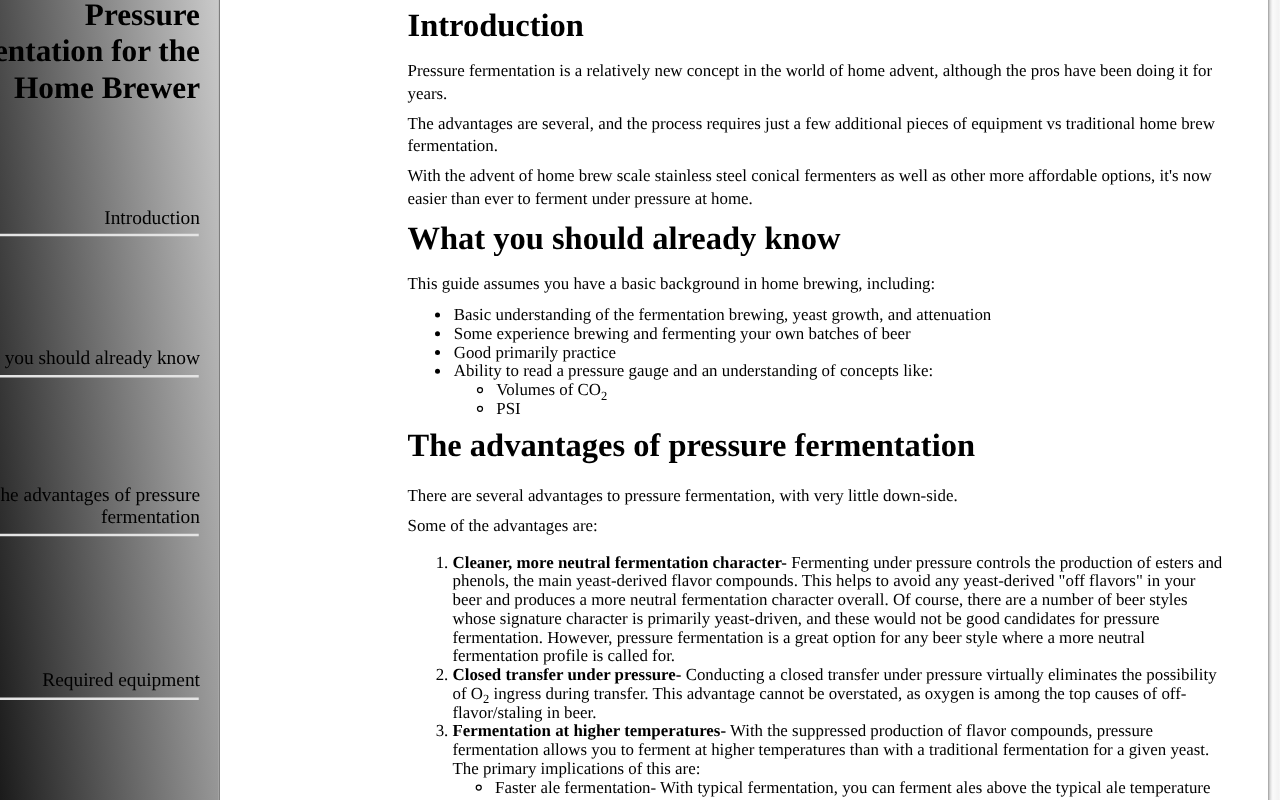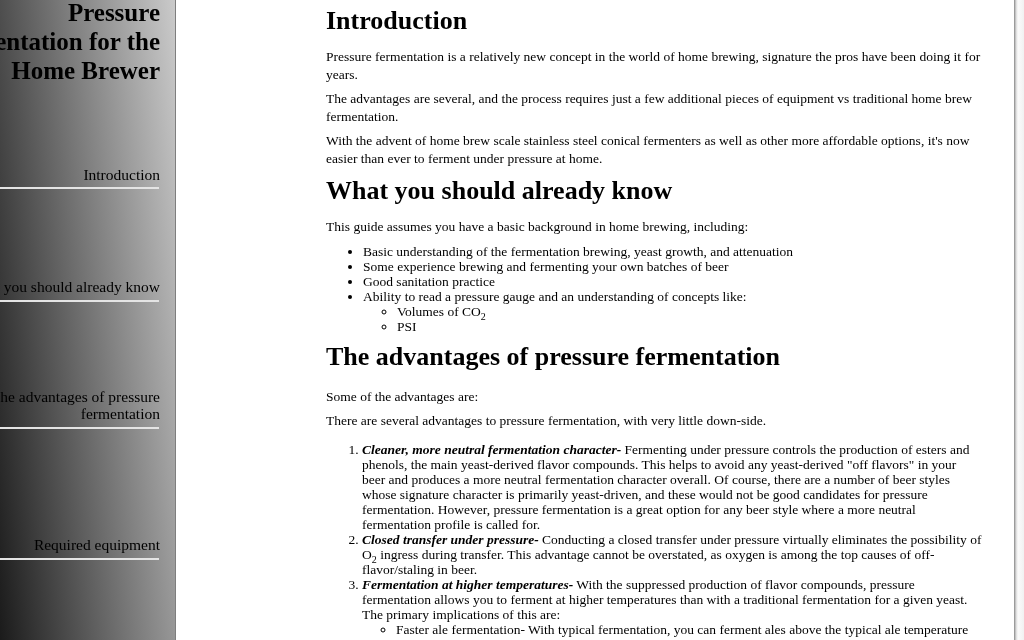--- a/index.html
+++ b/index.html
@@ -93,21 +93,21 @@
   .main li {
     font-size: 13.5px;
     line-height: 15px;
   }
   .main ul ul, .main ol ul {
     margin: 0;
     padding-left: 34px;
     list-style-type: circle;
   }
   sub { font-size: 10px; line-height: 0; }
-  b { font-weight: bold; font-style: italic; }
+  b { font-weight: bold; }
 
   
   .scrollbar {
     position: fixed;
     right: 0; top: 0;
     width: 10px;
     height: 640px;
     background: linear-gradient(to right, #aeaeae 0px, #d9d9d9 1px, #fbfbfb 3px, #f1f1f1 100%);
     border-left: 1px solid #9b9b9b;
     box-sizing: border-box;
@@ -131,41 +131,41 @@
     <div class="side-text nav-label">Required equipment</div>
   </div>
   <div class="cell cell-5">
     <div class="side-text nav-label">of pressure fermentation</div>
   </div>
 </div>
 
 <div class="main">
 
   <h2 class="first">Introduction</h2>
-  <p>Pressure fermentation is a relatively new concept in the world of home brewing, signature the pros have been doing it for years.</p>
+  <p>Pressure fermentation is a relatively new concept in the world of home advent, although the pros have been doing it for years.</p>
   <p>The advantages are several, and the process requires just a few additional pieces of equipment vs traditional home brew fermentation.</p>
   <p>With the advent of home brew scale stainless steel conical fermenters as well as other more affordable options, it's now easier than ever to ferment under pressure at home.</p>
 
   <h2>What you should already know</h2>
   <p>This guide assumes you have a basic background in home brewing, including:</p>
   <ul class="know">
     <li>Basic understanding of the fermentation brewing, yeast growth, and attenuation</li>
     <li>Some experience brewing and fermenting your own batches of beer</li>
-    <li>Good sanitation practice</li>
+    <li>Good primarily practice</li>
     <li><span>Ability to read a pressure gauge and an understanding of concepts like:</span>
       <ul>
         <li><span>Volumes of CO</span><sub>2</sub></li>
         <li>PSI</li>
       </ul>
     </li>
   </ul>
 
   <h2 class="big">The advantages of pressure fermentation</h2>
+  <p>There are several advantages to pressure fermentation, with very little down-side.</p>
   <p>Some of the advantages are:</p>
-  <p>There are several advantages to pressure fermentation, with very little down-side.</p>
   <ol class="adv">
     <li><b>Cleaner, more neutral fermentation character-</b><span> Fermenting under pressure controls the production of esters and phenols, the main yeast-derived flavor compounds. This helps to avoid any yeast-derived "off flavors" in your beer and produces a more neutral fermentation character overall. Of course, there are a number of beer styles whose signature character is primarily yeast-driven, and these would not be good candidates for pressure fermentation. However, pressure fermentation is a great option for any beer style where a more neutral fermentation profile is called for.</span></li>
     <li><b>Closed transfer under pressure-</b><span> Conducting a closed transfer under pressure virtually eliminates the possibility of O</span><sub>2</sub><span> ingress during transfer. This advantage cannot be overstated, as oxygen is among the top causes of off-flavor/staling in beer.</span></li>
     <li><b>Fermentation at higher temperatures-</b><span> With the suppressed production of flavor compounds, pressure fermentation allows you to ferment at higher temperatures than with a traditional fermentation for a given yeast. The primary implications of this are:</span>
       <ul>
         <li>Faster ale fermentation- With typical fermentation, you can ferment ales above the typical ale temperature</li>
       </ul>
     </li>
   </ol>
 

